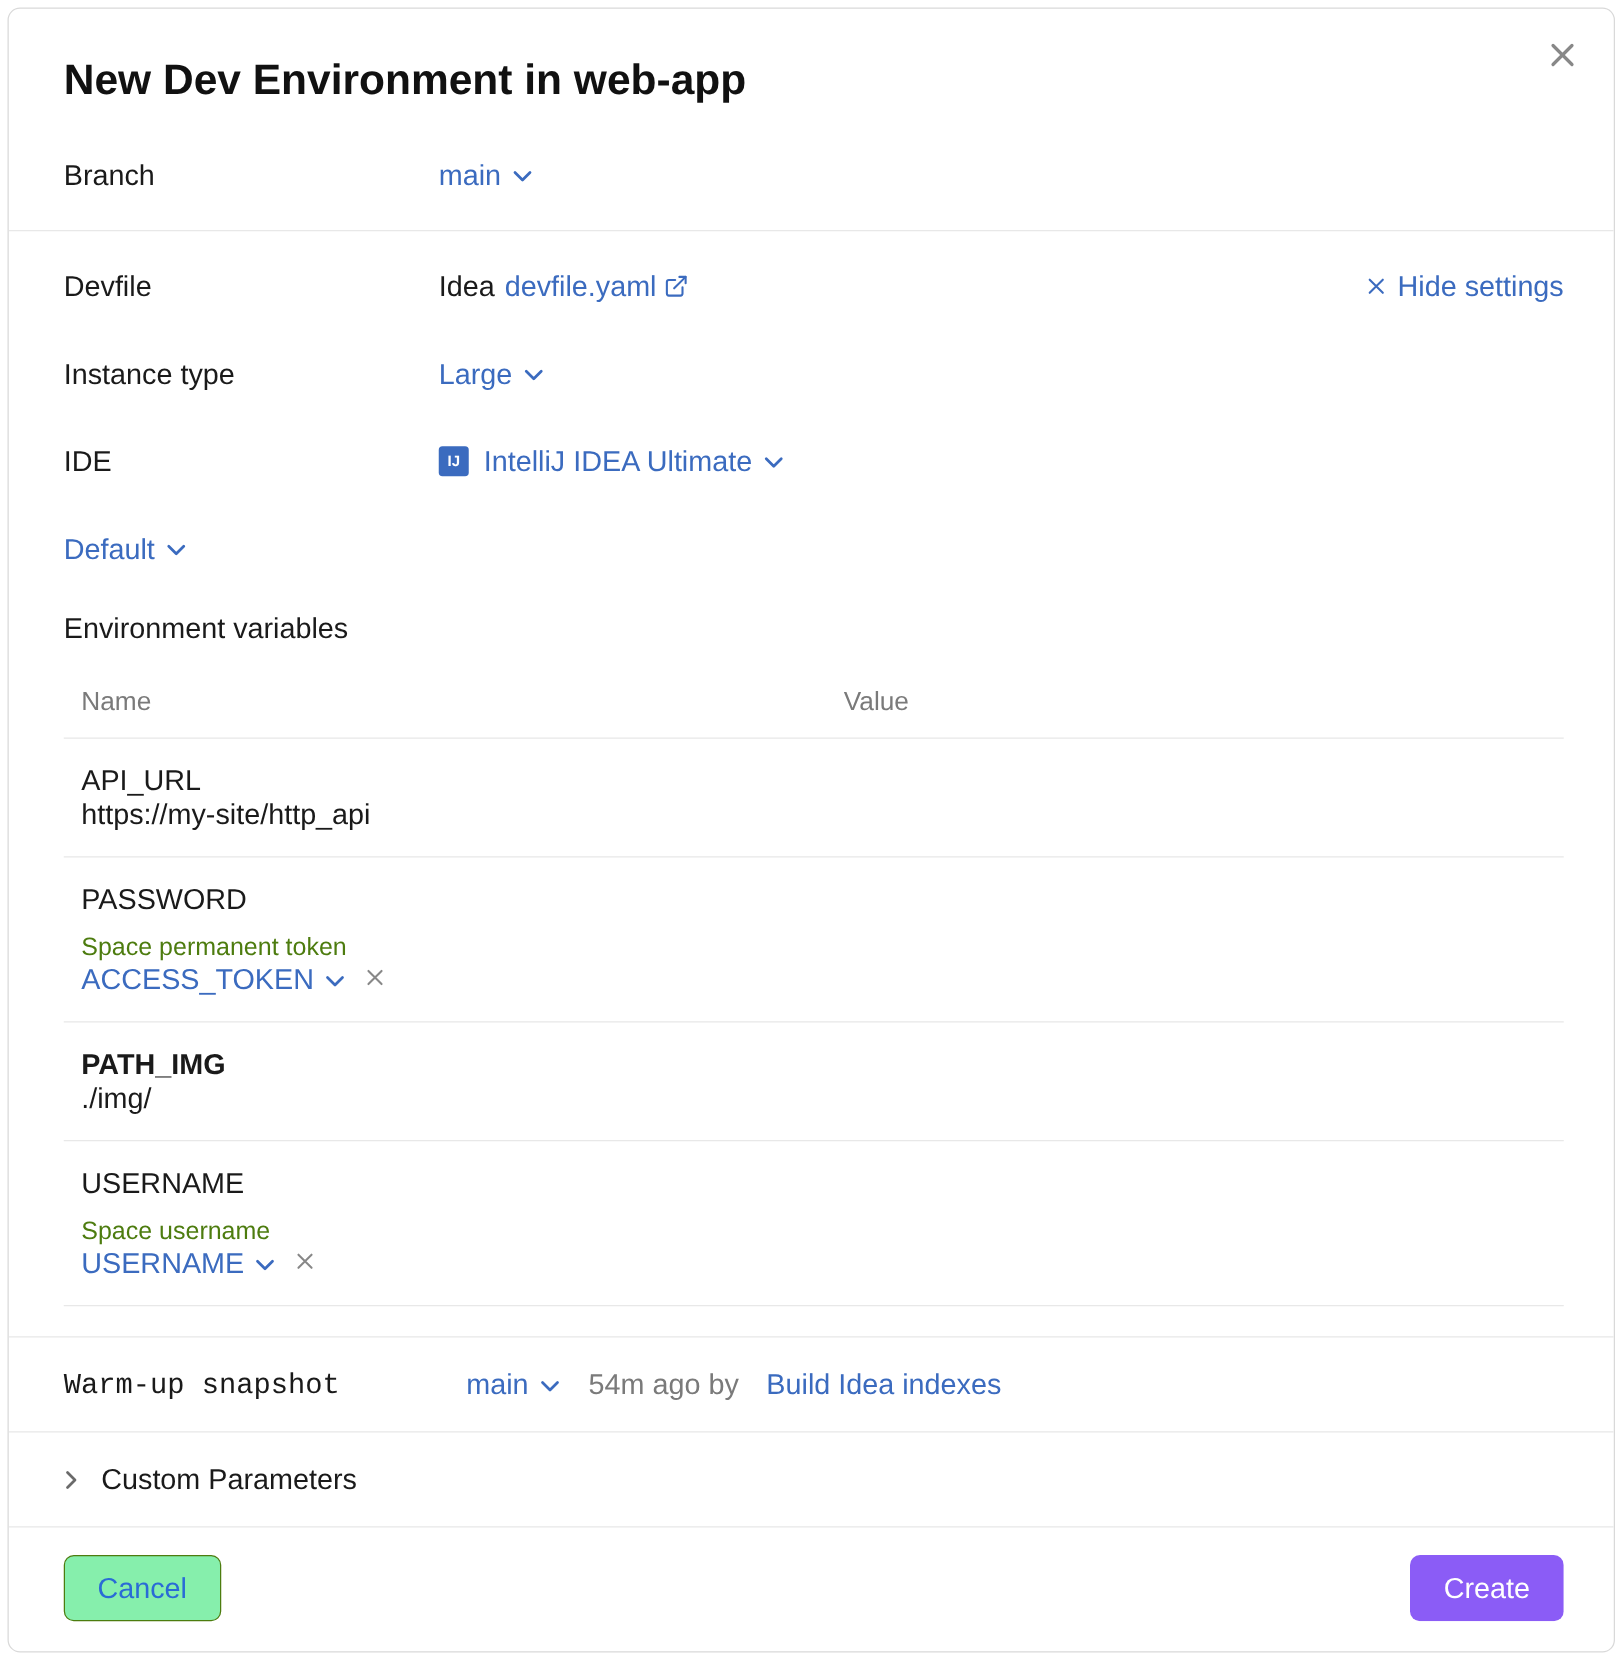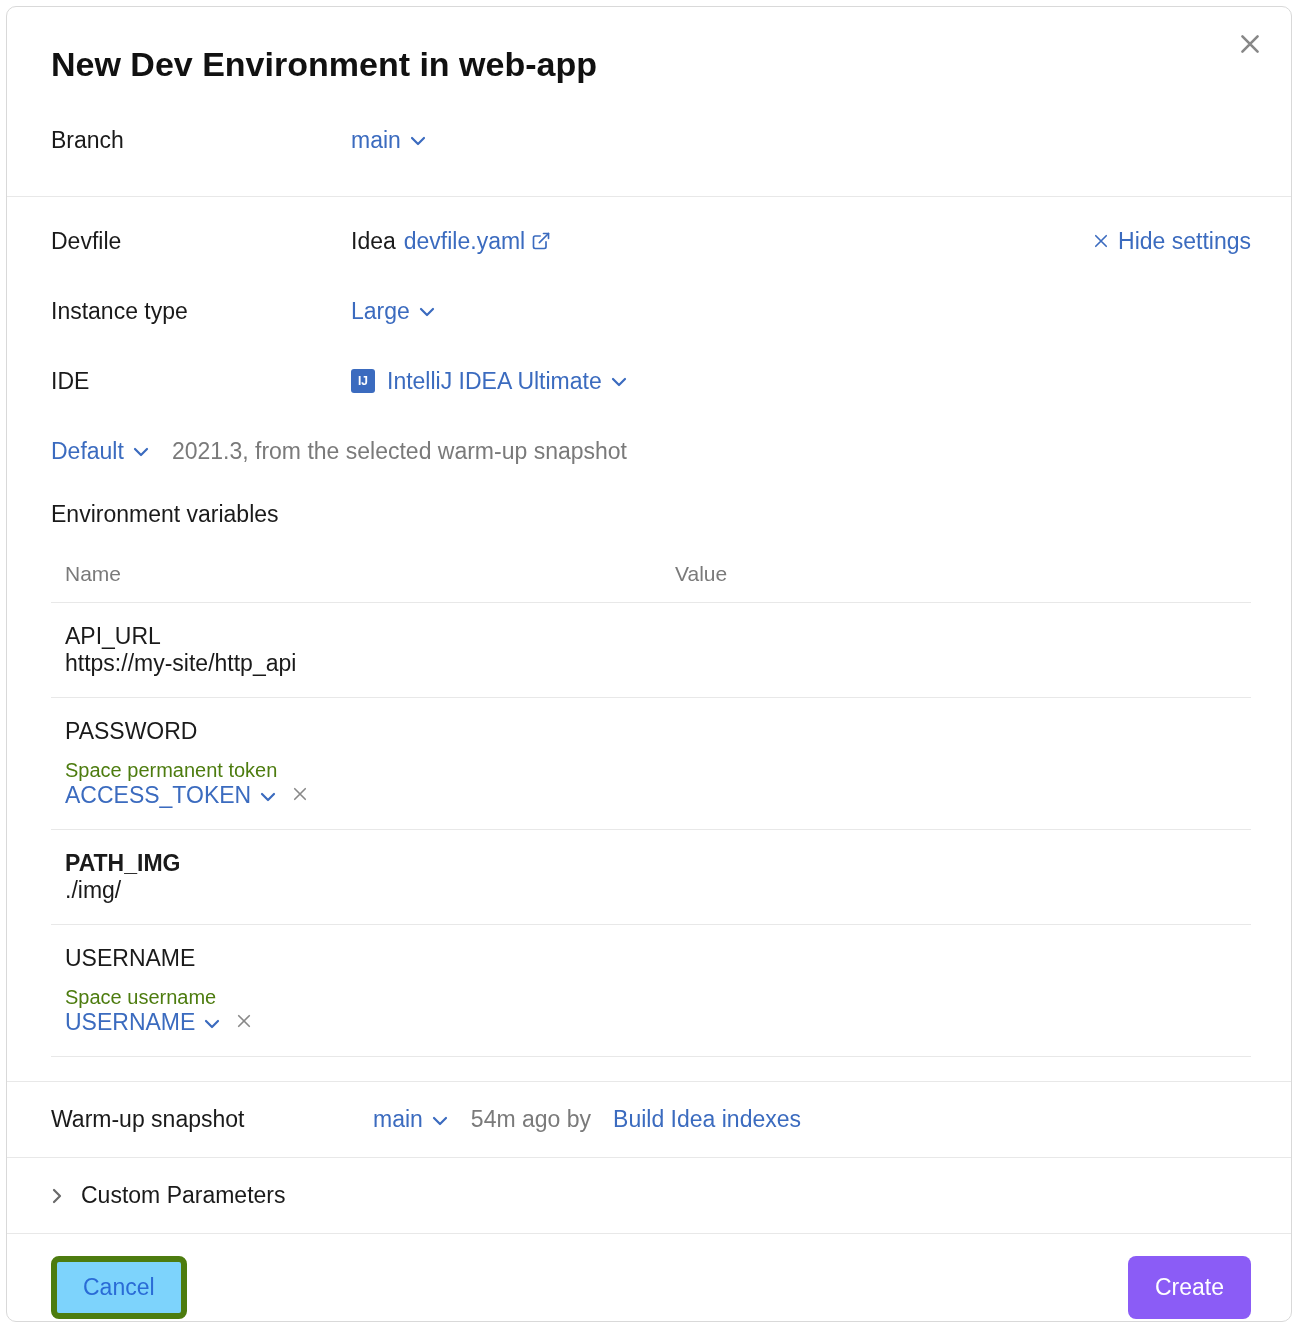--- a/index.html
+++ b/index.html
@@ -42,21 +42,21 @@
     color: #111;
     margin-top: 14px;
     margin-bottom: 36px;
   }
   .row {
     display: flex;
     align-items: center;
     min-height: 40px;
     margin-bottom: 30px;
   }
-  .row:last-child { margin-bottom: 12px; }
+  .row:last-child { margin-bottom: 0; }
   .label {
     width: 300px;
     color: #1a1a1a;
     font-size: 23px;
     flex-shrink: 0;
   }
   .value {
     font-size: 23px;
     color: #1a1a1a;
     display: flex;
@@ -164,23 +164,23 @@
     border-top: 1px solid #e8e8e8;
   }
   .btn {
     font-size: 23px;
     padding: 12px 26px;
     border-radius: 8px;
     cursor: pointer;
     border: 1px solid transparent;
   }
   .btn-cancel {
-    border: 6px solid #4d7c0f;
+    border: 1px solid #4d7c0f;
     color: #2a6bd6;
-    background: #7dd3fc;
+    background: #86efac;
   }
   .btn-create {
     background: #8b5cf6;
     color: #fff;
     font-weight: 400;
   }
   .ext-icon svg { display:block; }
   .x-icon-thin svg { display:block; }
 </style>
 </head>
@@ -270,21 +270,20 @@
     <div class="row">
       <div class="value">
         <span class="link">
           <span>Default</span>
           <span class="chev">
             <svg width="18" height="12" viewBox="0 0 18 12" fill="none" stroke="#3b6bbf" stroke-width="2.2" stroke-linecap="round" stroke-linejoin="round">
                 <path d="M3 4 L9 10 L15 4"></path>
               </svg>
           </span>
         </span>
-        <span class="muted" style="margin-left:14px;">2021.3, from the selected warm-up snapshot</span>
       </div>
     </div>
 
     <div class="env-heading">Environment variables</div>
 
     <div class="env-table">
       <div class="env-head">
         <div class="col col-name">Name</div>
         <div class="col col-value">Value</div>
       </div>
@@ -342,21 +341,21 @@
                   <path d="M5 5 L19 19 M19 5 L5 19"></path>
                 </svg></span>
             </div>
           </div>
         </div>
     </div>
   </div>
 
   <div class="section border-top">
     <div class="snapshot-row">
-      <div class="label" style="width:300px;">Warm-up snapshot</div>
+      <div class="label" style="width:300px;font-family:Liberation Mono, monospace;">Warm-up snapshot</div>
       <span class="link">
         <span>main</span>
         <span class="chev">
           <svg width="18" height="12" viewBox="0 0 18 12" fill="none" stroke="#3b6bbf" stroke-width="2.2" stroke-linecap="round" stroke-linejoin="round">
               <path d="M3 4 L9 10 L15 4"></path>
             </svg>
         </span>
       </span>
       <span class="muted">54m ago by</span>
       <span class="link" style="gap:0;">Build Idea indexes</span>

